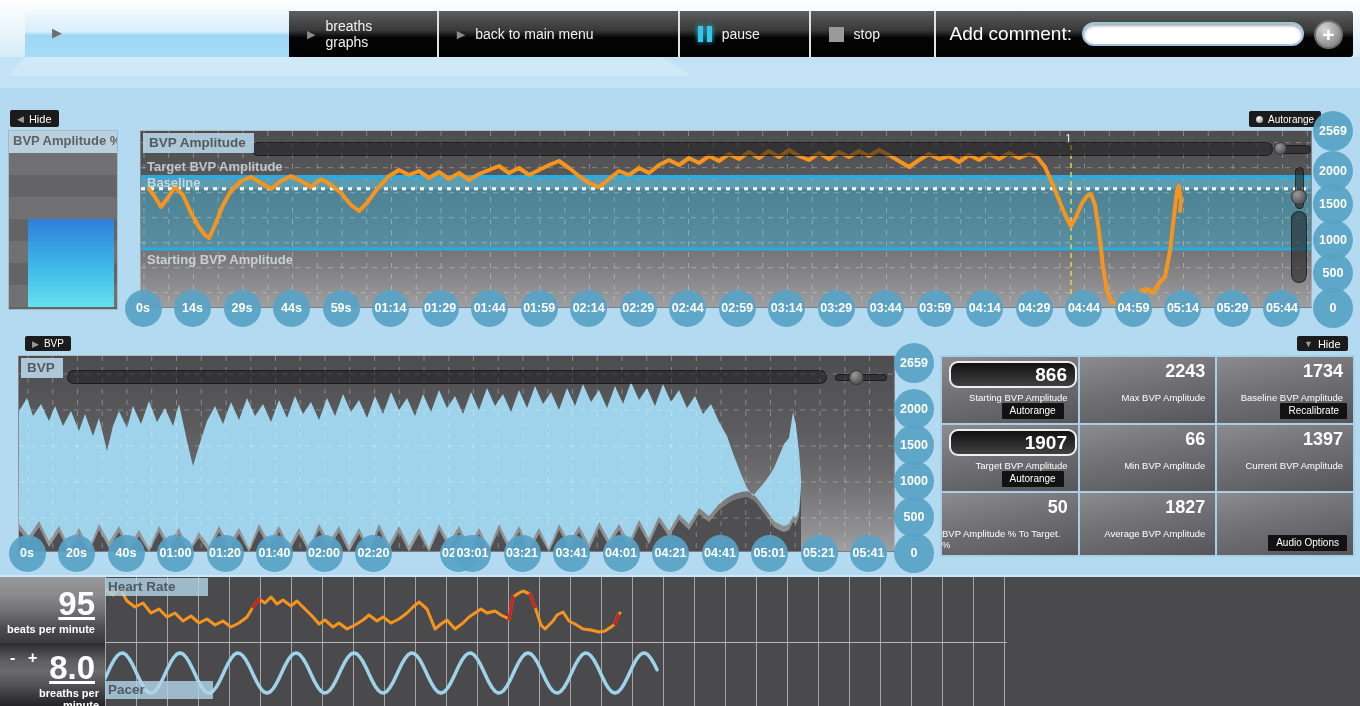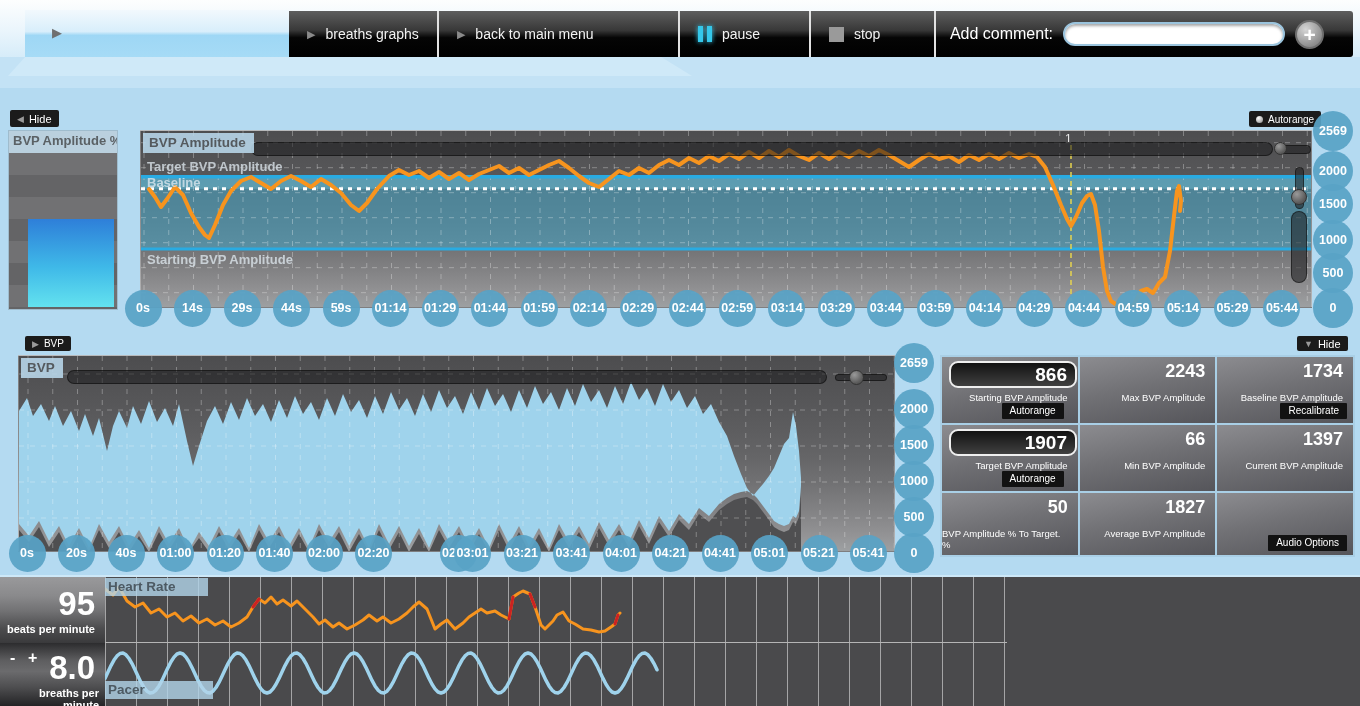--- a/index.html
+++ b/index.html
@@ -21,21 +21,21 @@
     border-radius:0 3px 3px 0; }
   .tb-btn { display:flex; align-items:center; gap:10px; padding:0 18px; color:#f2f2f2;
     font-size:14px; cursor:pointer; border-left:2px solid #e2e2e2; }
   .tb-btn:first-child { border-left:none; }
   .tb-tri { color:#8a8a8a; font-size:11px; }
   .pause-icon { display:flex; gap:4px; }
   .pause-icon i { display:block; width:5px; height:16px; background:#35c7ea; box-shadow:0 0 5px #35c7ea; }
   .stop-icon { width:15px; height:15px; background:#9a9a9a; }
   .comment-zone { flex:1; display:flex; align-items:center; gap:10px; padding:0 10px 0 14px;
     border-left:2px solid #e2e2e2; }
-  .comment-label { color:#fff; font-size:16px; white-space:nowrap; }
+  .comment-label { color:#fff; font-size:19px; white-space:nowrap; }
   .comment-input { width:222px; height:24px; border-radius:13px; border:2px solid #9bc4dd;
     background:#fff; box-shadow:inset 0 2px 3px rgba(0,0,0,.35); outline:none; padding:0 10px;
     font-size:13px; font-family:"Liberation Sans",sans-serif; }
   .plus-btn { width:29px; height:29px; border-radius:50%; border:2px solid #6e6e6e;
     background:radial-gradient(circle at 35% 30%,#d6d6d6,#8f8f8f 70%,#787878);
     color:#fff; font-size:21px; font-weight:bold; line-height:25px; text-align:center; cursor:pointer; }
 
   
   .mini-btn { position:absolute; background:#1b1b1b; color:#fff; font-size:11px;
     display:flex; align-items:center; gap:5px; padding:0 7px; height:17px; border-radius:2px; cursor:pointer; }
@@ -65,21 +65,21 @@
   .stat-label { position:absolute; right:10px; top:35px; color:#fff; font-size:9.5px; }
   .stat-btn { position:absolute; background:#121212; color:#fff; font-size:10px;
     padding:2px 8px 3px; cursor:pointer; border-radius:1px; }
 
   
   #bottom { position:absolute; left:0; top:575px; width:1360px; height:131px; background:#4a4a4c; }
   .bt-edge { position:absolute; left:0; top:0; width:1360px; height:2px; background:#cde8f8; }
   .hr-grad { background:linear-gradient(180deg,#99999b 0%,#8a8a8c 28%,#717173 52%,#4c4c4e 78%,#3a3a3c 100%); }
   .pc-grad { background:linear-gradient(180deg,#2c2c2e 0%,#5e5e60 28%,#6b6b6d 45%,#4e4e50 70%,#232325 100%); }
   .grid-v { background-image:repeating-linear-gradient(90deg, rgba(255,255,255,.5) 0 1px, transparent 1px 31px); }
-  .big-num { position:absolute; color:#fff; font-weight:bold; font-size:33px; text-align:right; }
+  .big-num { position:absolute; color:#fff; font-weight:bold; font-size:33px; text-align:right;text-decoration:underline; }
   .unit-lb { position:absolute; color:#fff; font-weight:bold; font-size:11px; text-align:right; }
   .chip2 { position:absolute; background:rgba(178,212,234,.8); color:#4d5a63; font-weight:bold;
     font-size:13.5px; padding:1px 8px 2px 3px; z-index:3; }
   .pm-btn { position:absolute; color:#fff; font-size:16px; font-weight:bold; cursor:pointer; line-height:14px; }
 
   
   #gauge { position:absolute; left:8px; top:130px; width:110px; height:180px; border:1px solid #9fbccd; }
   #gauge-head { position:absolute; left:0; top:0; width:108px; height:22px; background:#bad0de;
     color:#5b6165; font-weight:bold; font-size:13px; padding:2px 0 0 4px; white-space:nowrap; overflow:hidden; }
   #gauge-body { position:absolute; left:0; top:22px; width:108px; height:156px;

